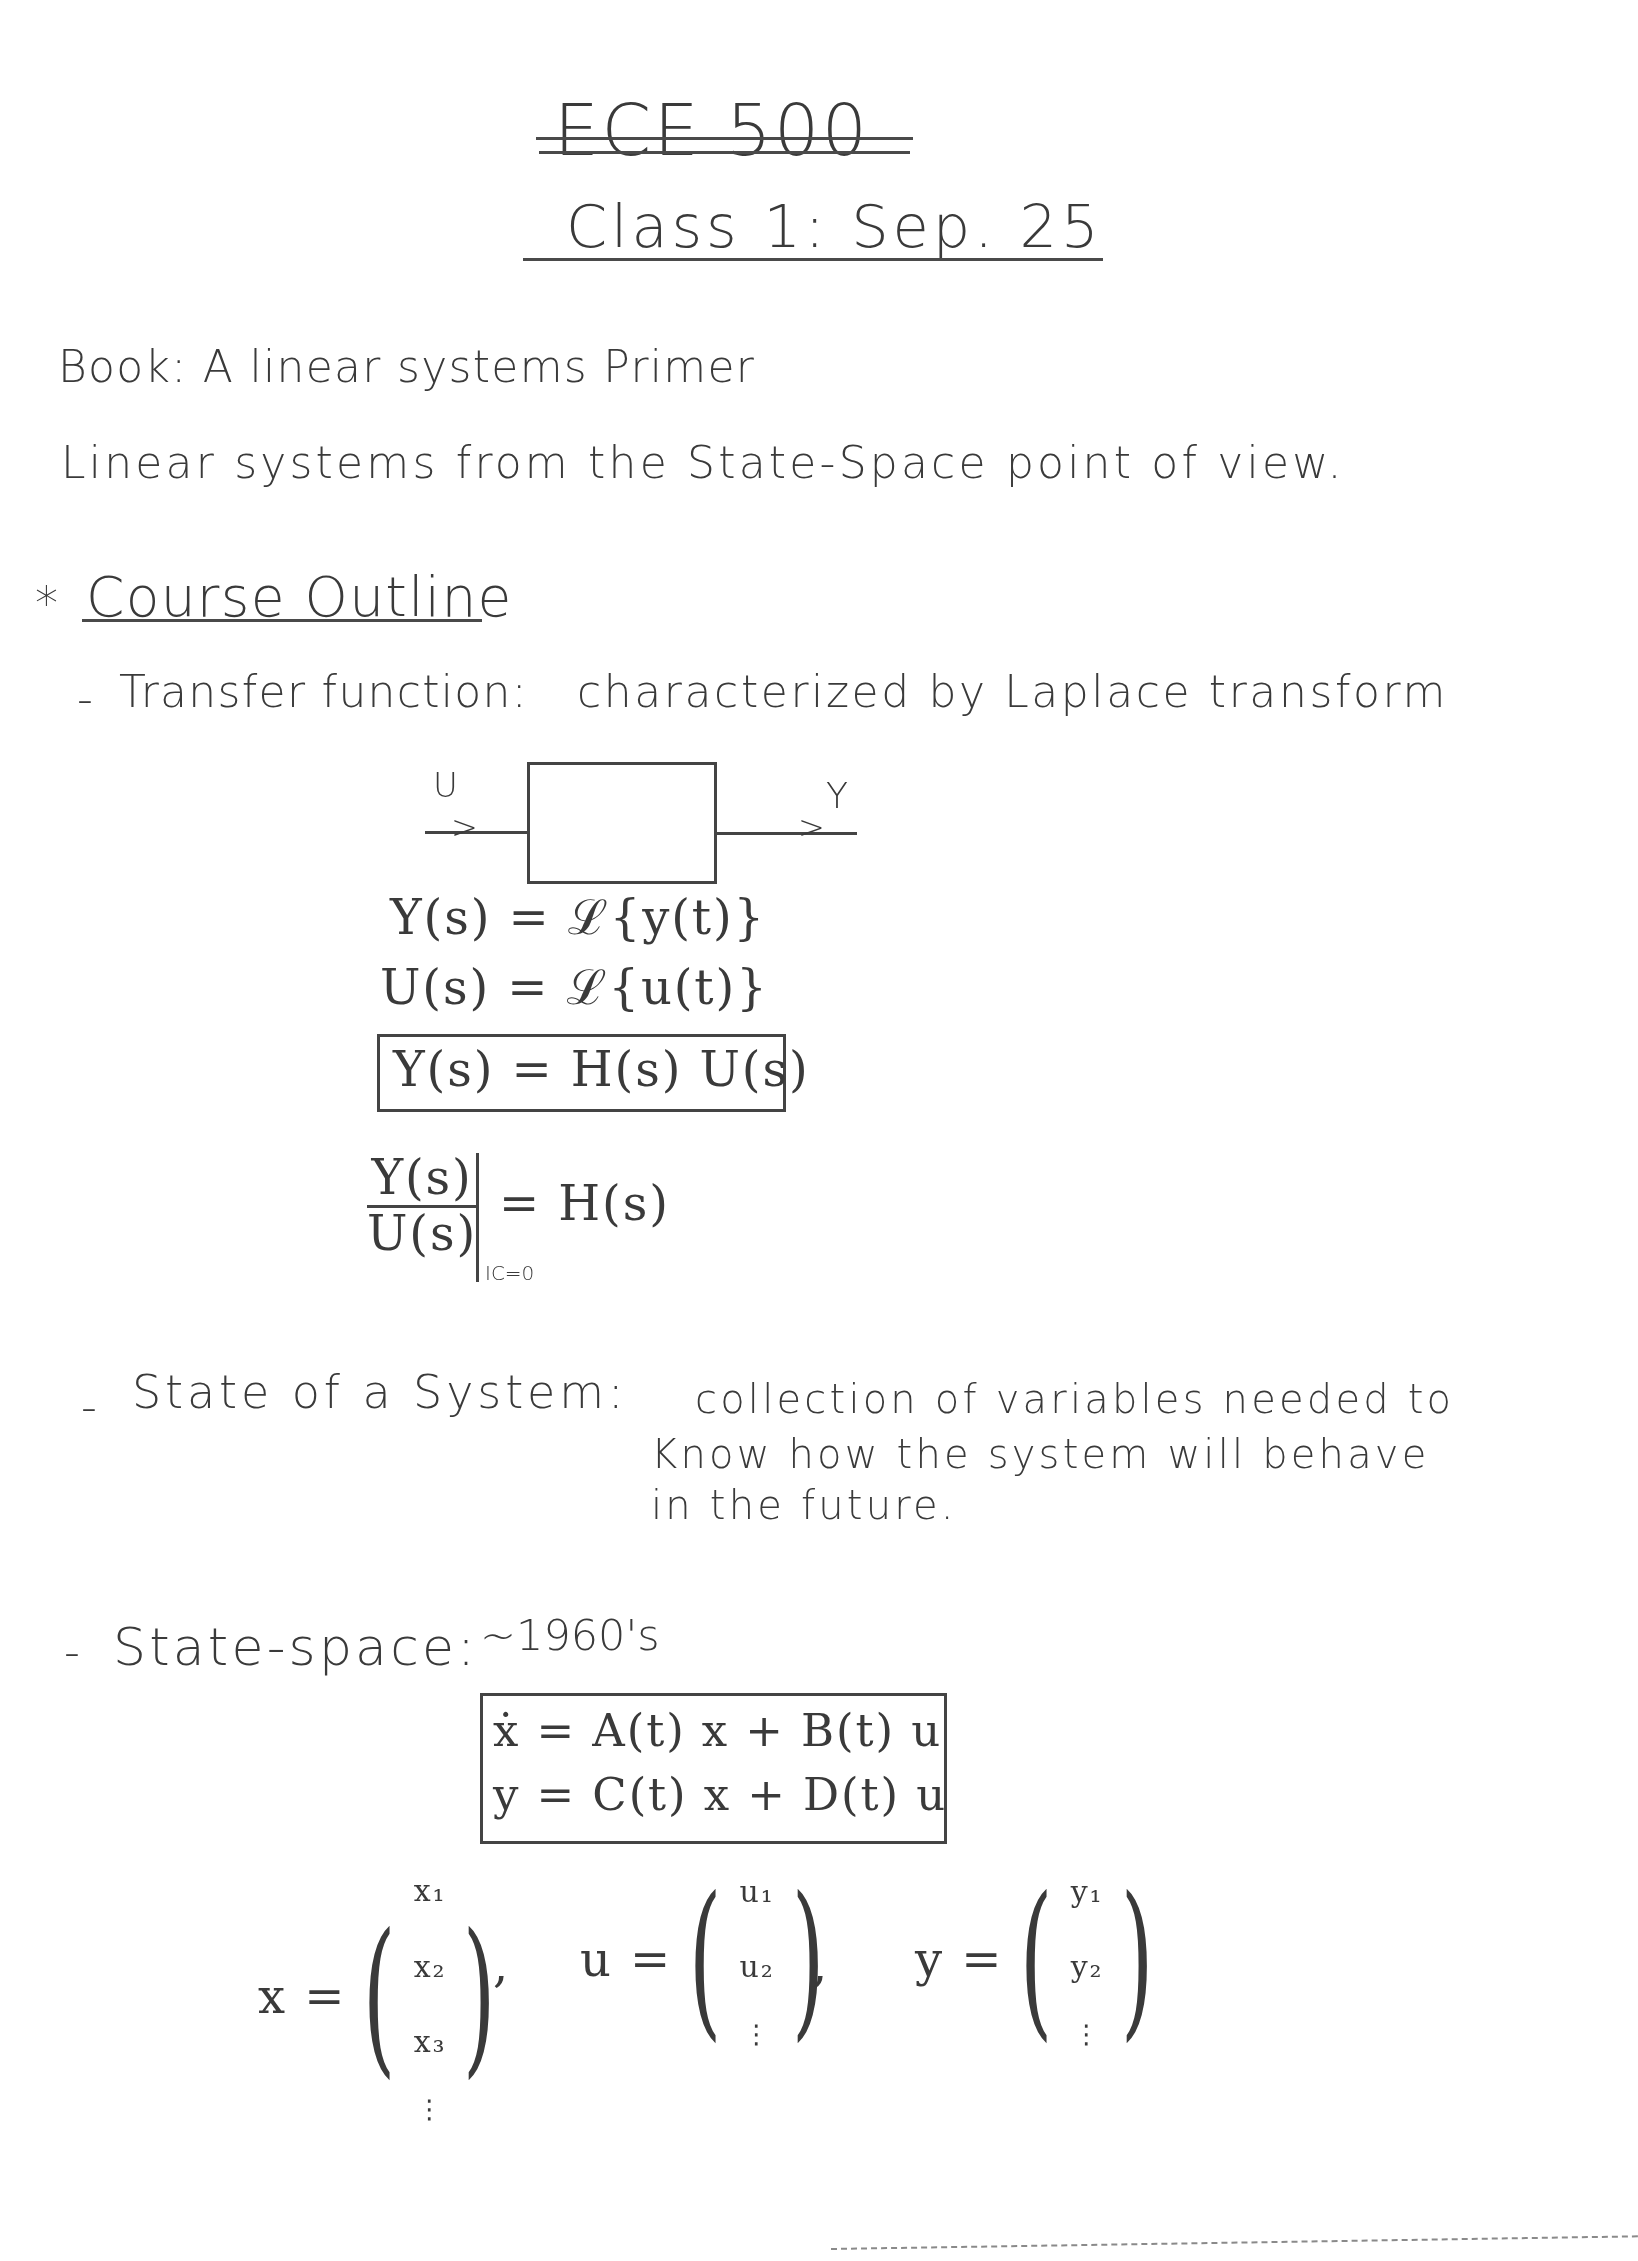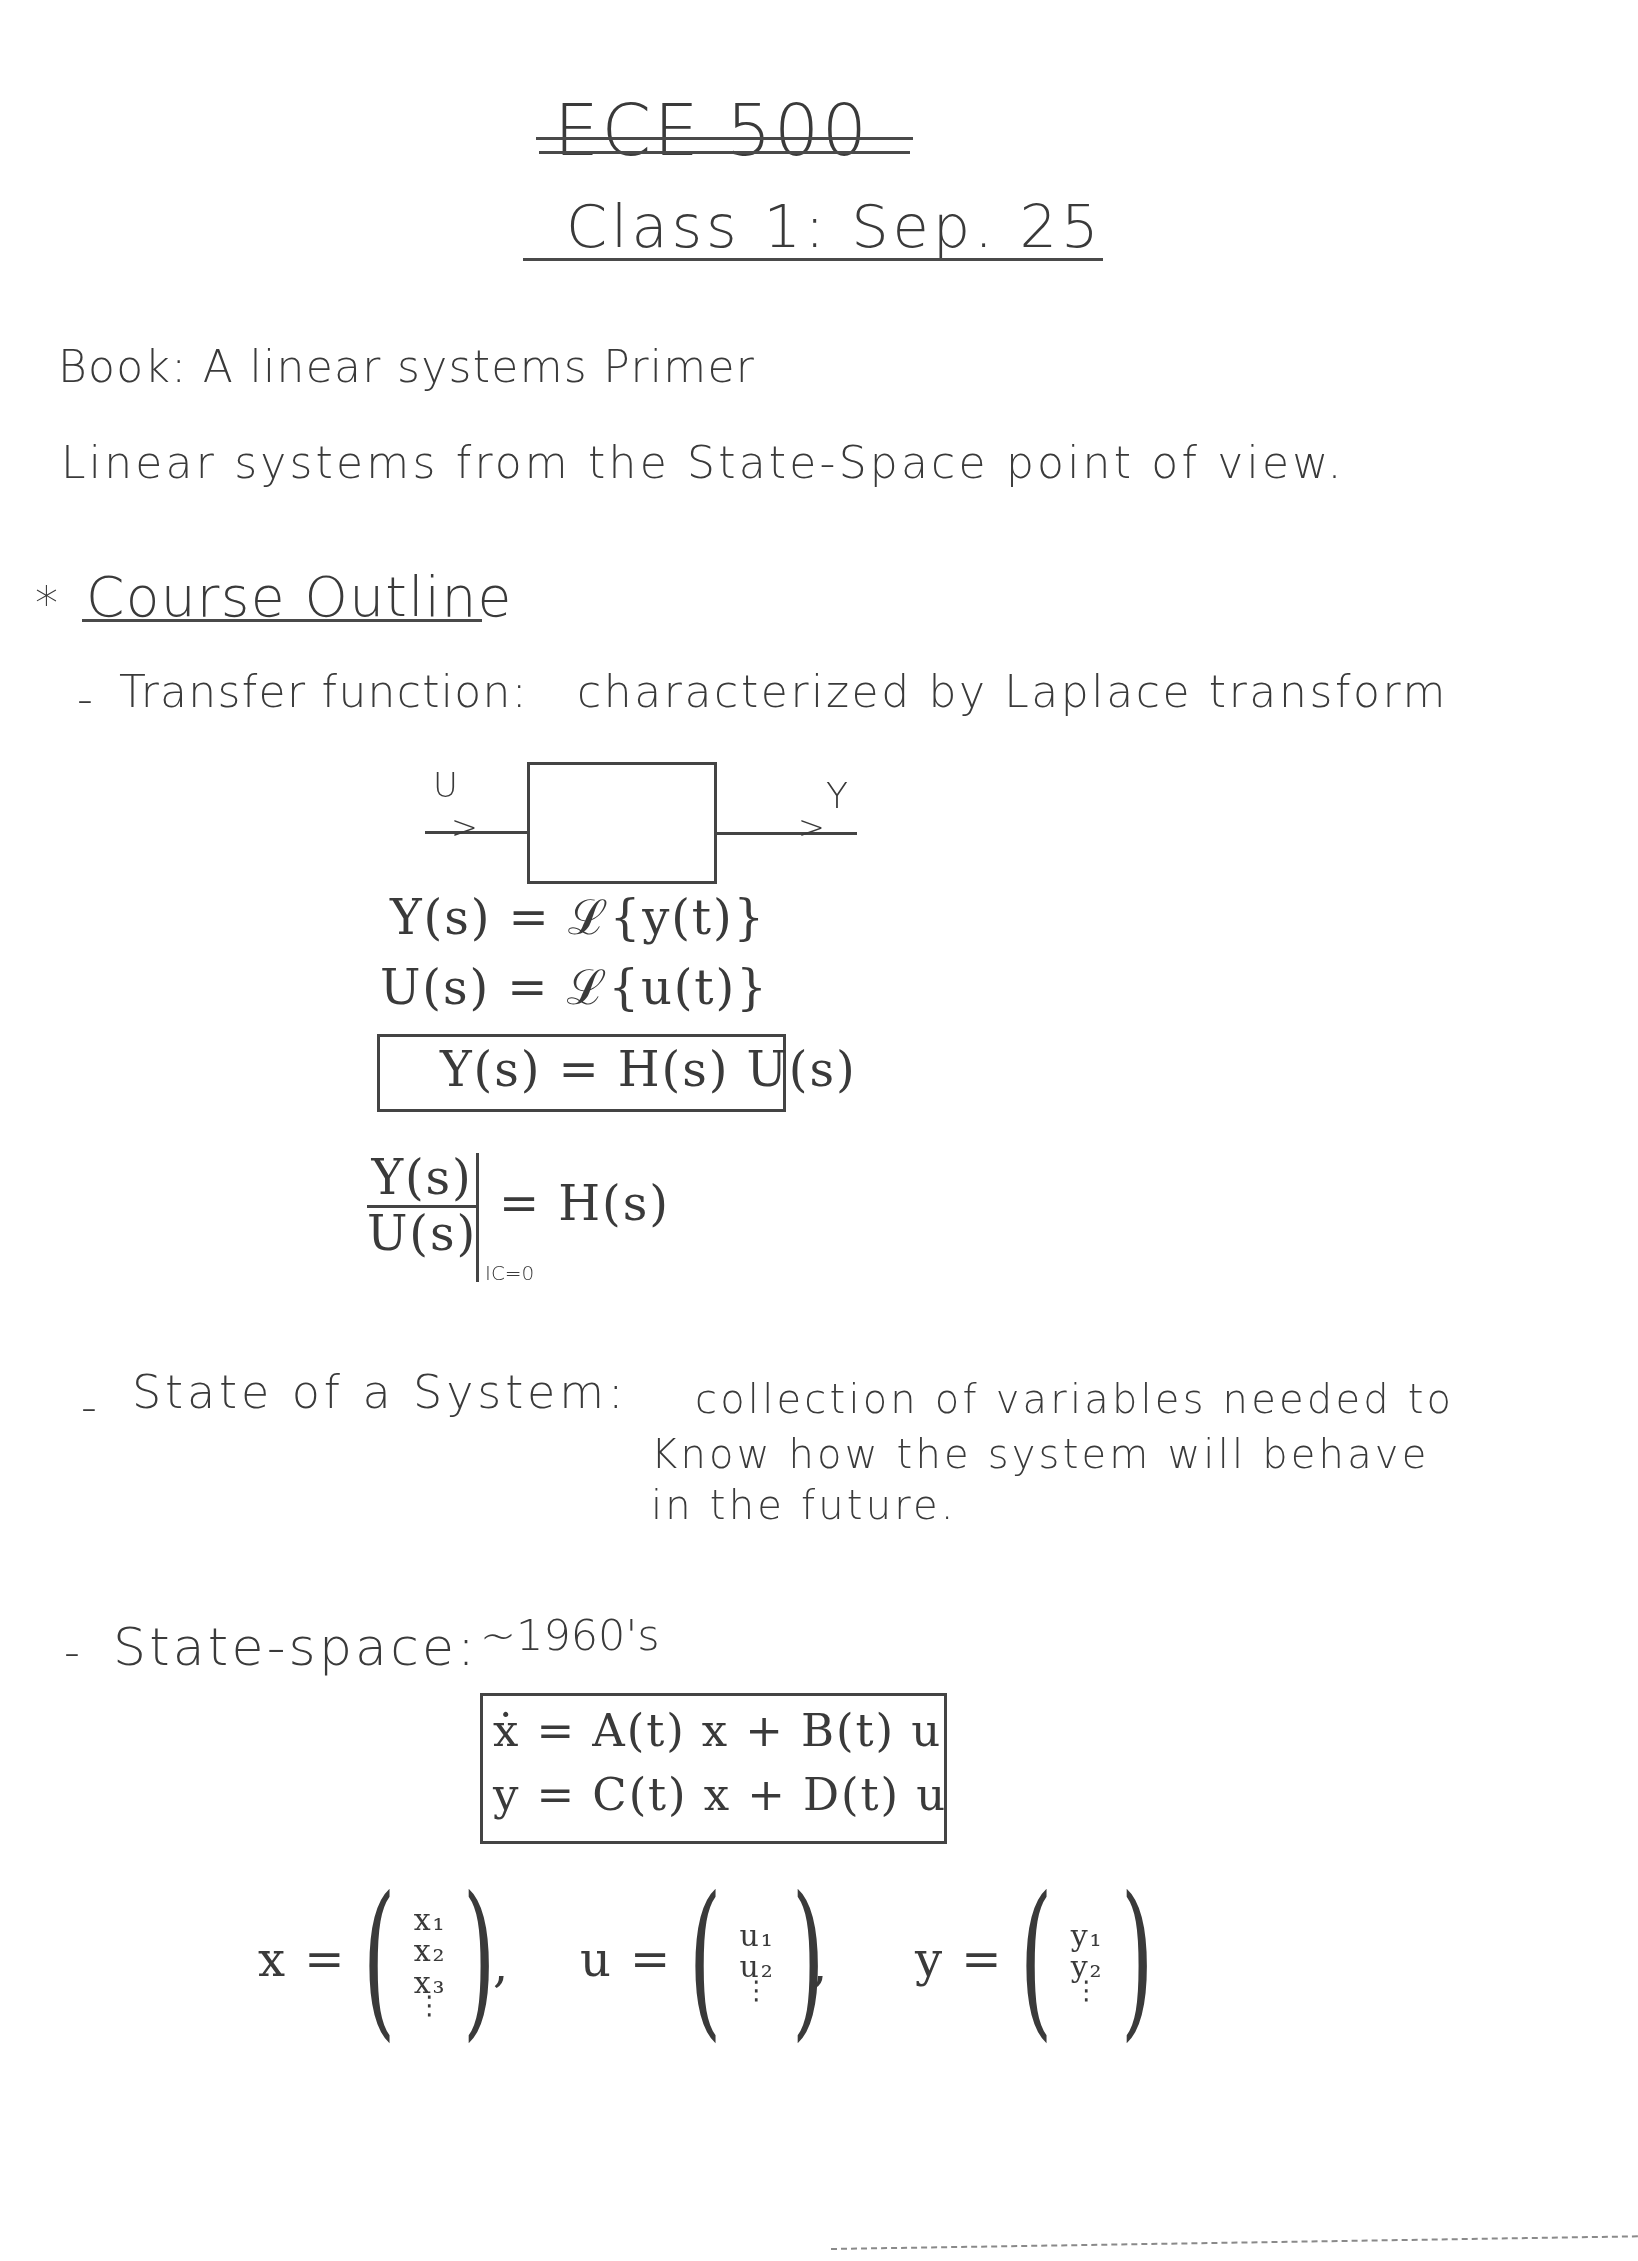--- a/index.html
+++ b/index.html
@@ -15,21 +15,21 @@
     .sub { font-size: 59px; letter-spacing: 3.9px; }
     .line { font-size: 44px; }
     .math { font-family: "DejaVu Serif", serif; font-size: 48px; letter-spacing: 1.9px; }
     .small { font-size: 20px; }
     .box { position: absolute; border: 3.2px solid #444; }
     .frac { display: inline-flex; flex-direction: column; align-items: center; vertical-align: middle; }
     .frac .num { border-bottom: 3.2px solid #444; padding: 0 3.9px 3.9px; }
     .frac .den { padding-top: 1px; }
     .vec { display: inline-flex; align-items: center; }
     .paren { font-size: 168px; font-weight: 100; line-height: 1; transform: scaleX(0.5); }
-    .vec-items { display: flex; flex-direction: column; align-items: center; font-size: 30px; line-height: 1.05; }
+    .vec-items { display: flex; flex-direction: column; align-items: center; font-size: 30px; line-height: 1.05; gap: 44px; }
     .vdots { font-size: 26px; line-height: 0.6; }
   </style>
 </head>
 <body>
 
 <div class="abs title hw" style="left:554px; top:68px;margin-top:27px;">ECE 500</div>
 <div class="abs" style="left:536px; top:137px; width:377px; height:0; border-top:3.2px solid #4a4a4a;"></div>
 <div class="abs" style="left:539px; top:151px; width:371px; height:0; border-top:3.2px solid #4a4a4a;"></div>
 
 <div class="abs sub hw" style="left:566px; top:197px;">Class 1: Sep. 25</div>
@@ -53,21 +53,21 @@
   <div class="box" style="left:527px; top:762px; width:184px; height:116px;"></div>
   <div class="abs" style="left:714px; top:832px; width:143px; border-top:3.2px solid #444;"></div>
   <div class="abs" style="left:798px; top:811px; font-size:32px;">&gt;</div>
   <div class="abs" style="left:826px; top:778px; font-size:36px;">Y</div>
 </div>
 
 <div class="abs math" style="left:390px; top:893px;">Y(s) = ℒ{y(t)}</div>
 <div class="abs math" style="left:380px; top:963px;">U(s) = ℒ{u(t)}</div>
 
 <div class="box" style="left:377px; top:1034px; width:403px; height:72px;"></div>
-<div class="abs math" style="left:393px; top:1045px;margin-left:47px;">Y(s) = H(s) U(s)</div>
+<div class="abs math" style="left:393px; top:1045px;">Y(s) = H(s) U(s)</div>
 
 <div class="abs math" style="left:367px; top:1153px;">
   <span class="frac">
     <span class="num">Y(s)</span>
     <span class="den">U(s)</span>
   </span>
 </div>
 <div class="abs" style="left:476px; top:1153px; height:129px; border-left:3.2px solid #444;"></div>
 <div class="abs math" style="left:499px; top:1179px;">= H(s)</div>
 <div class="abs small" style="left:485px; top:1263px;">IC=0</div>

